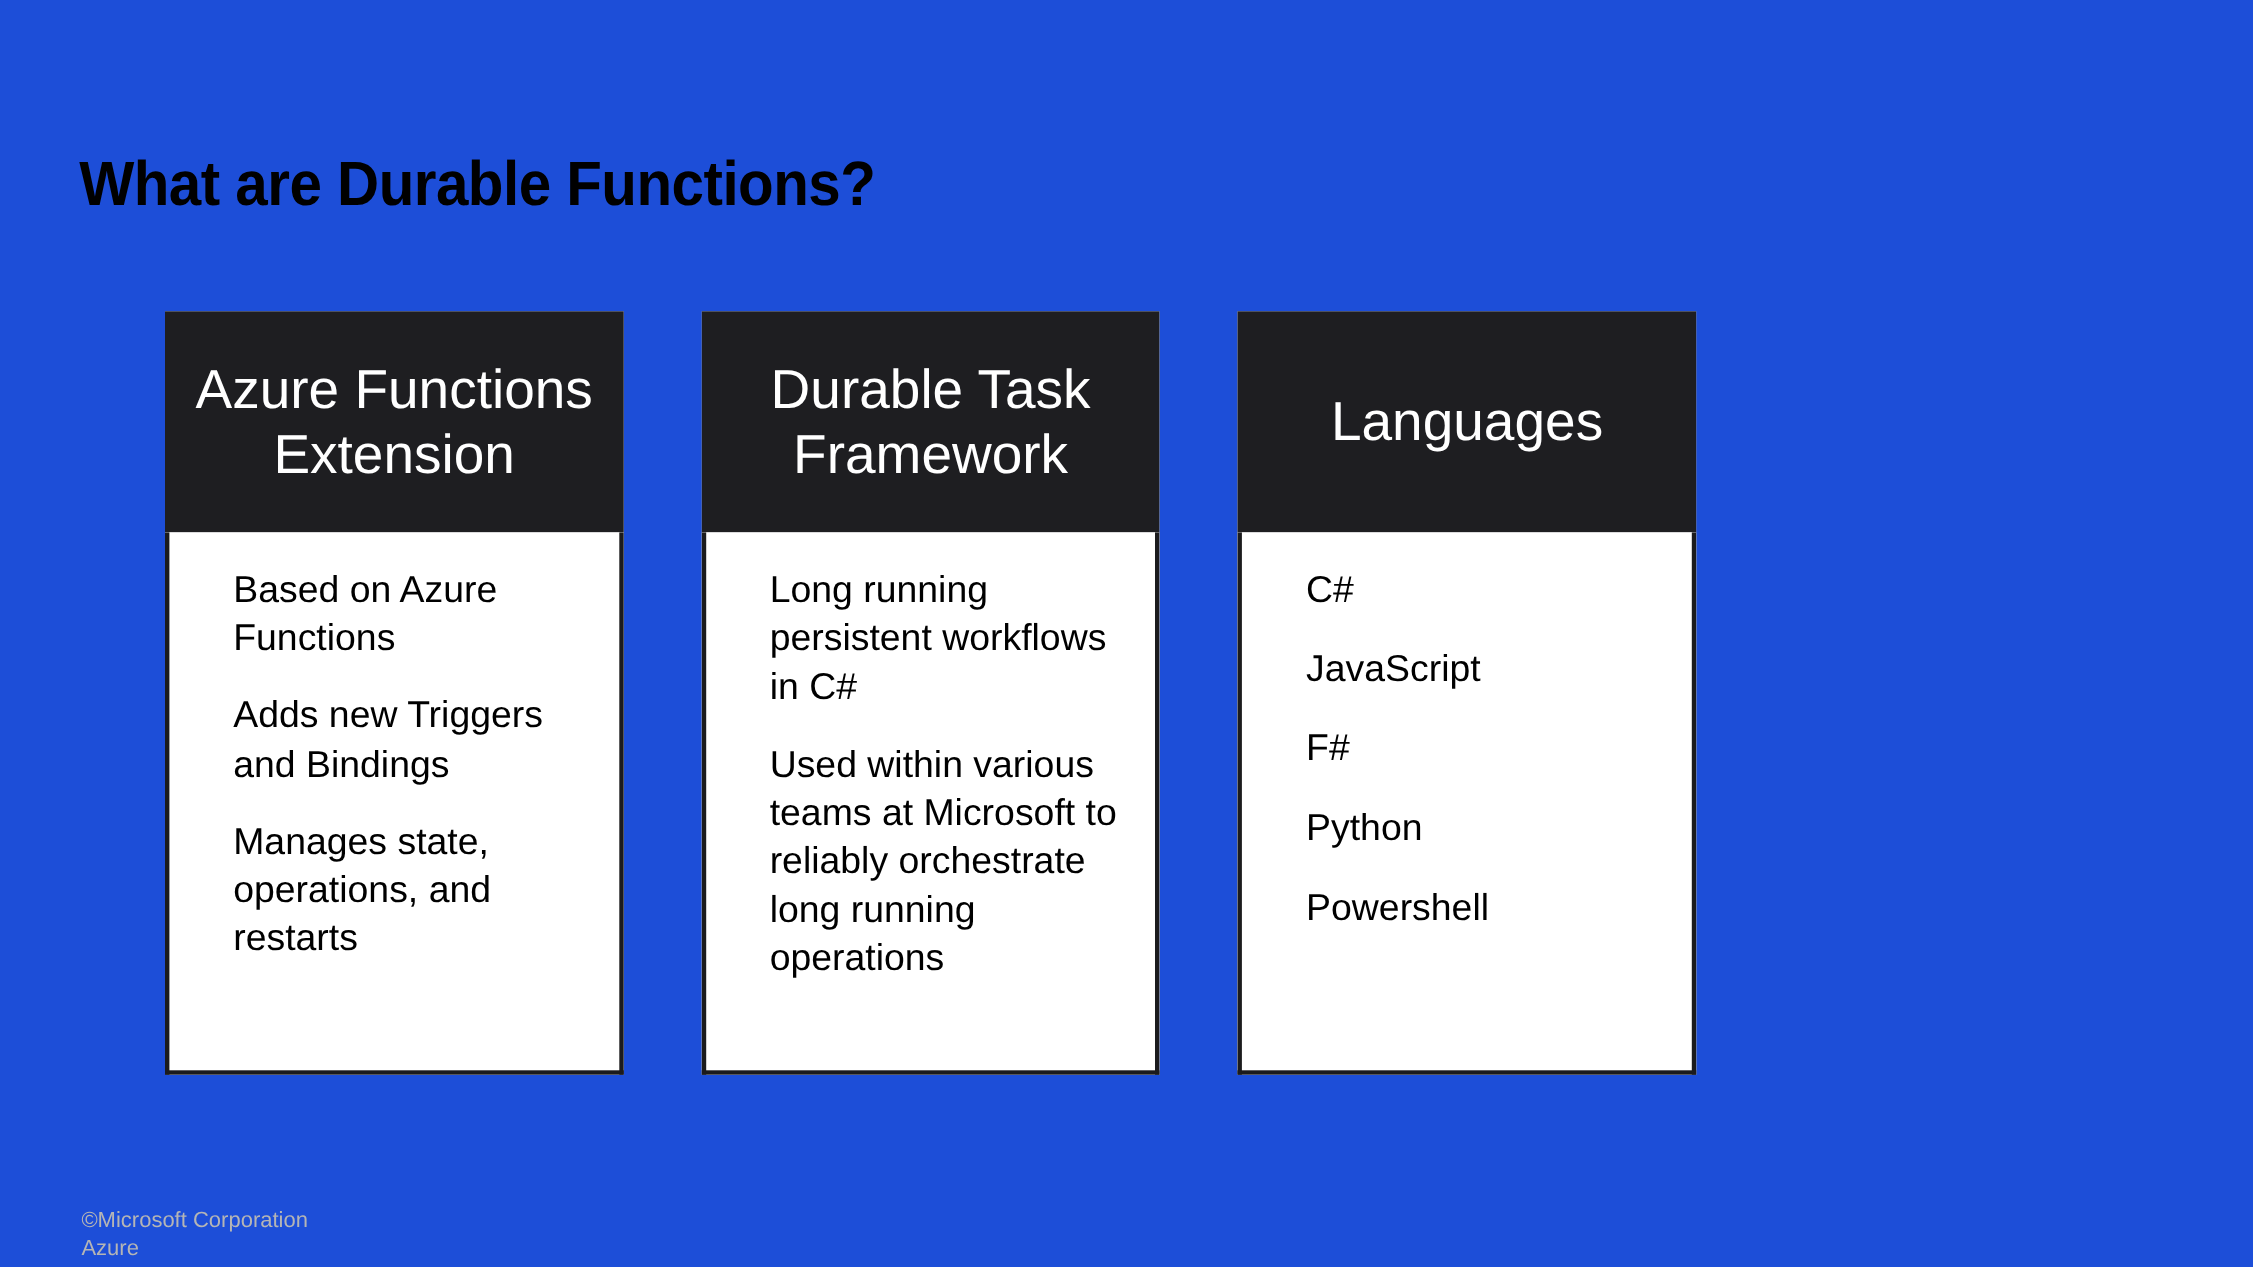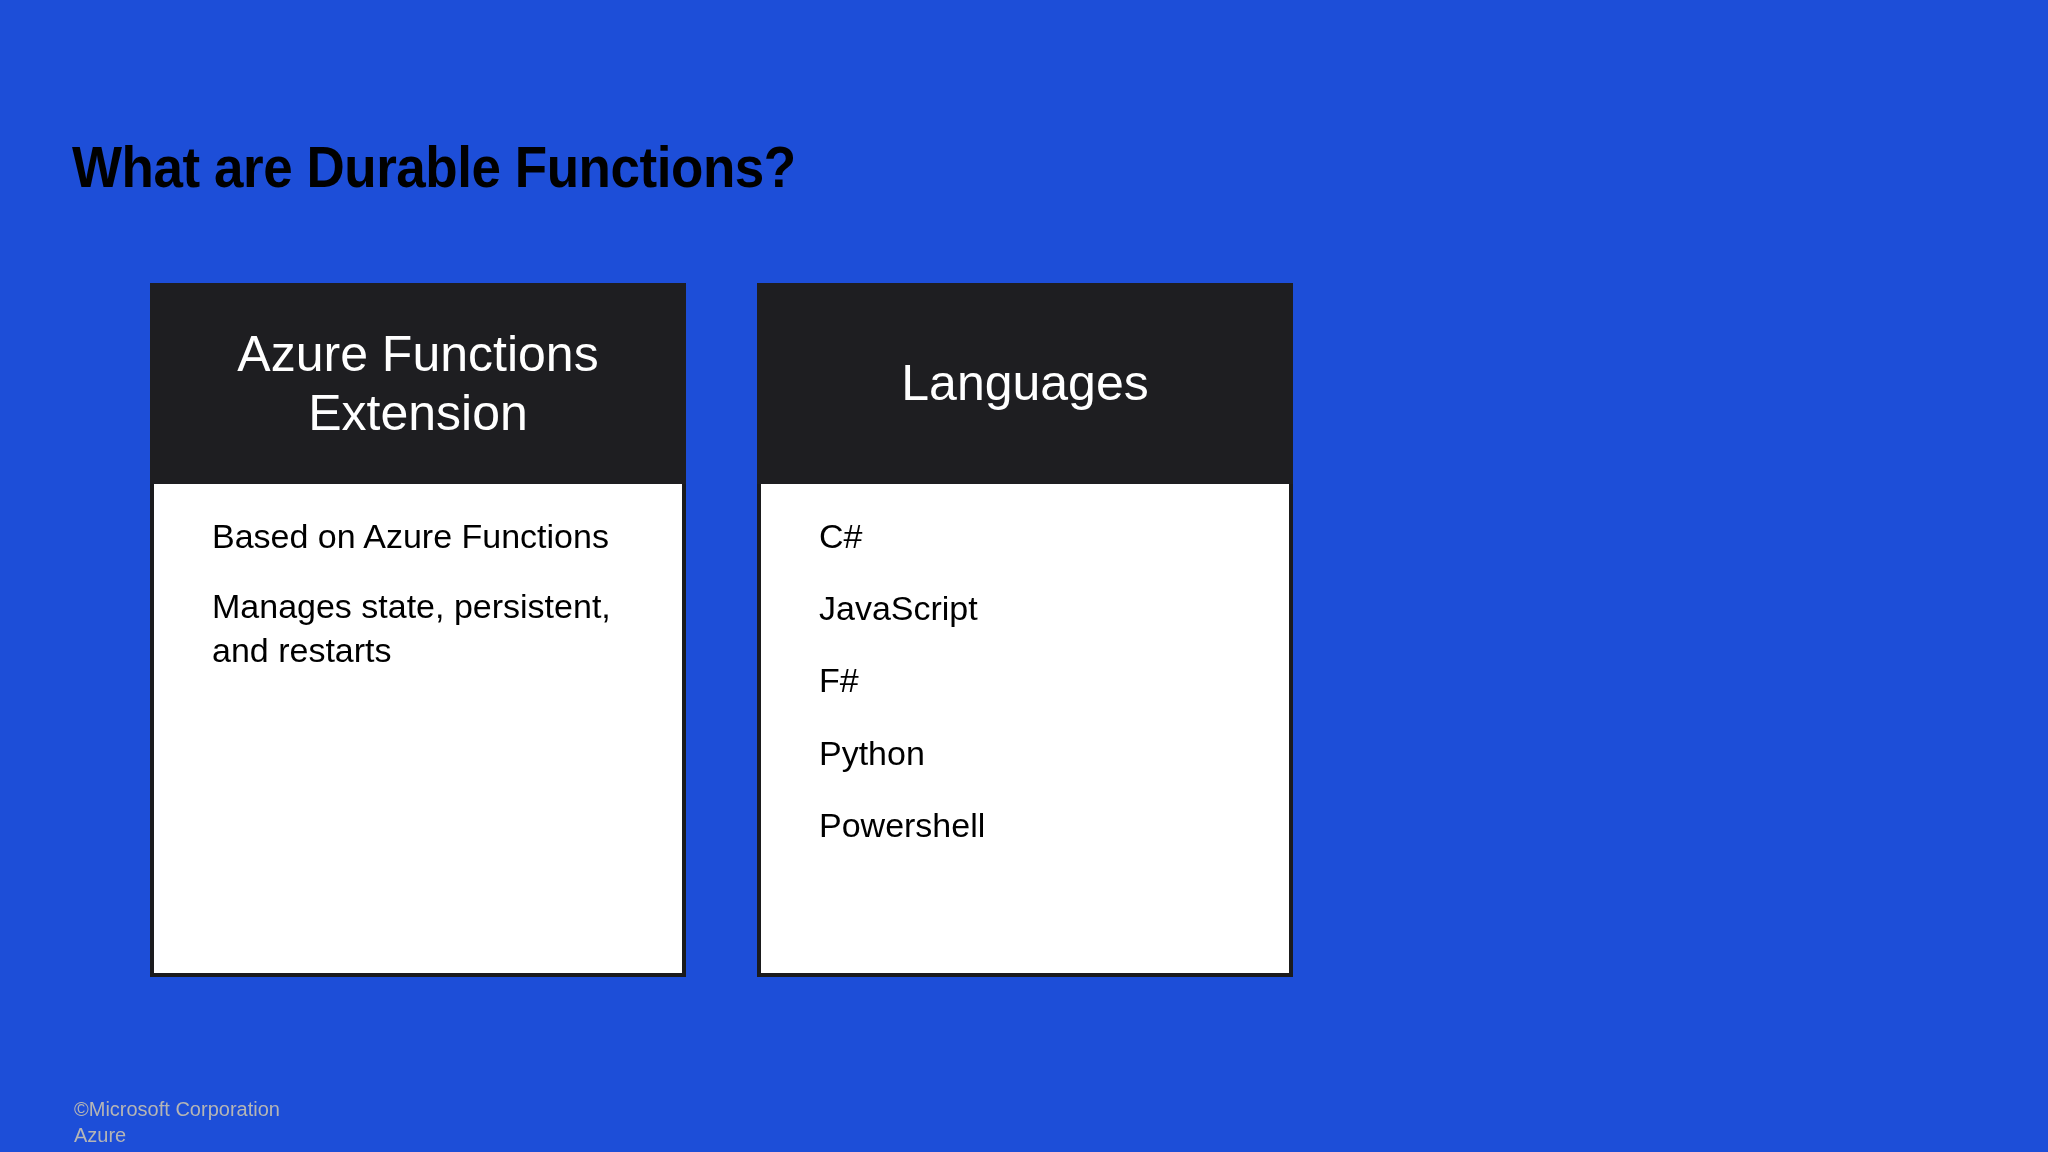--- a/index.html
+++ b/index.html
@@ -119,24 +119,34 @@
   <h1 class="slide-title">What are Durable Functions?</h1>
 
   <div class="cards">
 
     <div class="card">
       <div class="card-header">
         <div class="card-header-text">Azure Functions Extension</div>
       </div>
       <div class="card-body">
         <p class="bullet">Based on Azure Functions</p>
-        <p class="bullet">Manages state, persistent, and restarts</p>
+        <p class="bullet">Adds new Triggers and Bindings</p>
+        <p class="bullet">Manages state, operations, and restarts</p>
       </div>
     </div>
 
+    <div class="card">
+      <div class="card-header">
+        <div class="card-header-text">Durable Task Framework</div>
+      </div>
+      <div class="card-body">
+        <p class="bullet">Long running persistent workflows in C#</p>
+        <p class="bullet">Used within various teams at Microsoft to reliably orchestrate long running operations</p>
+      </div>
+    </div>
 
     <div class="card">
       <div class="card-header">
         <div class="card-header-text">Languages</div>
       </div>
       <div class="card-body list">
         <p class="bullet">C#</p>
         <p class="bullet">JavaScript</p>
         <p class="bullet">F#</p>
         <p class="bullet">Python</p>

